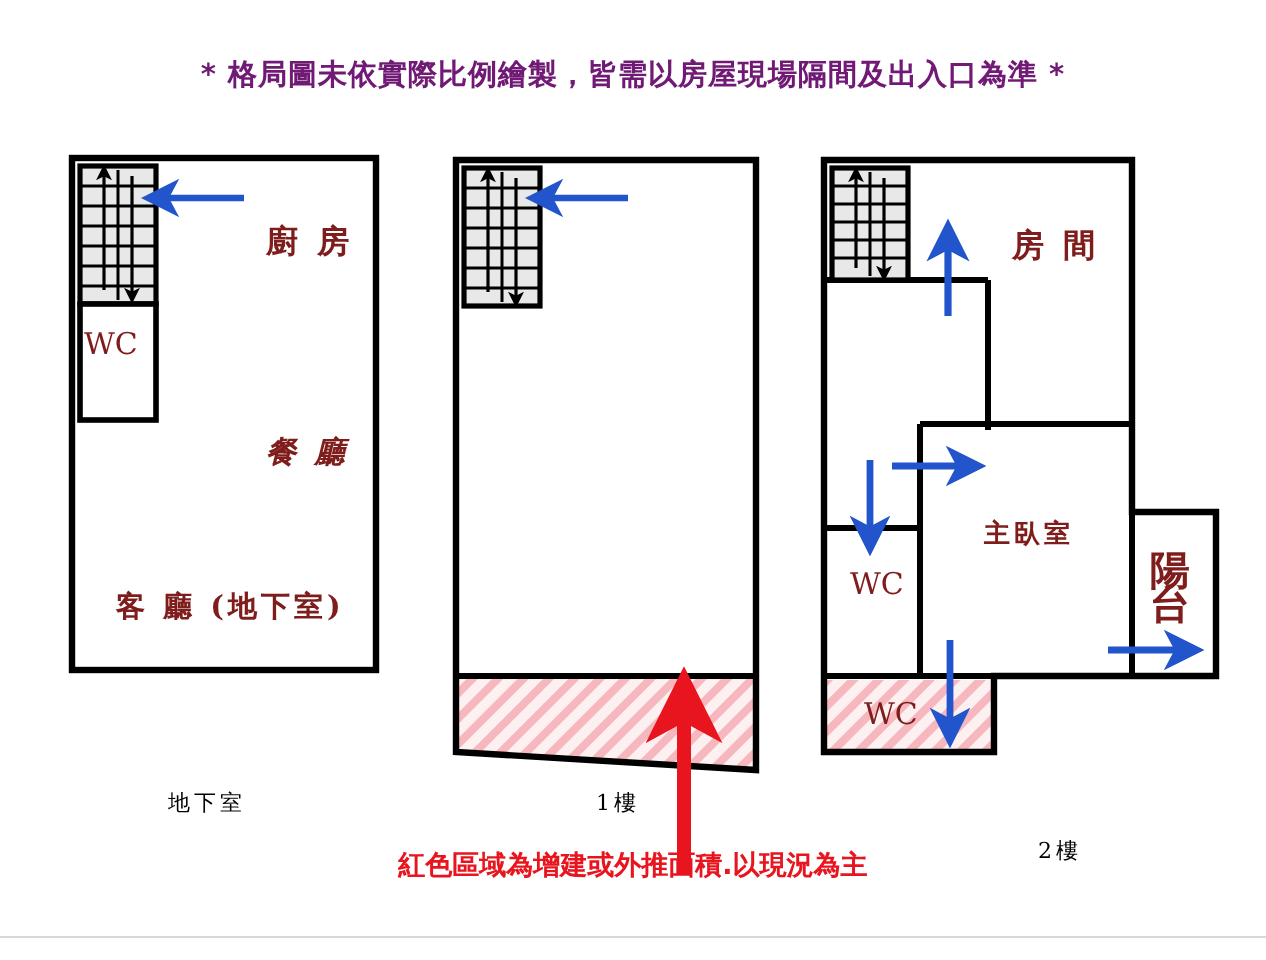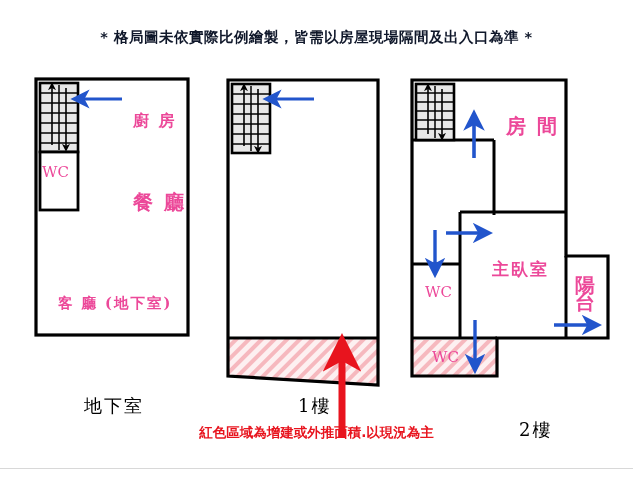--- a/index.html
+++ b/index.html
@@ -25,21 +25,21 @@
     height: 480px;
   }
   .hdr {
     position: absolute;
     left: 0;
     top: 28px;
     width: 633px;
     text-align: center;
     font-size: 14.5px;
     font-weight: bold;
-    color: #0f172a;
+    color: #701a75;
     letter-spacing: 0.5px;
     font-family: "DejaVu Sans", "Liberation Sans", sans-serif;
   }
   .footnote {
     position: absolute;
     left: 0;
     top: 424px;
     width: 633px;
     text-align: center;
     font-size: 13.5px;
@@ -51,32 +51,32 @@
     position: absolute;
     left: 0;
     top: 468px;
     width: 633px;
     height: 1px;
     background: #d8d8d8;
   }
   .rlabel {
     position: absolute;
     font-family: "DejaVu Serif", "Liberation Serif", serif;
-    color: #ec4899;
+    color: #7f1d1d;
     white-space: nowrap;
   }
   .cn { letter-spacing: 2px; font-weight: 600; }
   .wc {
     font-family: "DejaVu Serif", "Liberation Serif", serif;
     font-size: 15px;
   }
   .floorlabel {
     position: absolute;
     font-family: "DejaVu Serif", "Liberation Serif", serif;
-    font-size: 18px;
+    font-size: 11px;
     color: #000000;
     letter-spacing: 2px;
     white-space: nowrap;
   }
 </style>
 </head>
 <body>
 
 <div id="page">
 
@@ -174,26 +174,26 @@
       <line x1="474" y1="158" x2="474" y2="120" stroke="#2255cc" stroke-width="3.6" marker-end="url(#blueHead)"></line>
       <line x1="446" y1="233" x2="483" y2="233" stroke="#2255cc" stroke-width="3.4" marker-end="url(#blueHead)"></line>
       <line x1="435" y1="230" x2="435" y2="268" stroke="#2255cc" stroke-width="3.4" marker-end="url(#blueHead)"></line>
       <line x1="475" y1="320" x2="475" y2="364" stroke="#2255cc" stroke-width="3.4" marker-end="url(#blueHead)"></line>
       <line x1="554" y1="325" x2="592" y2="325" stroke="#2255cc" stroke-width="3.4" marker-end="url(#blueHead)"></line>
     </g>
   </svg>
 
   <div class="rlabel wc" style="left:42px; top:163px;">WC</div>
   <div class="rlabel cn" style="left:133px; top:111px; font-size:16px;">廚 房</div>
-  <div class="rlabel cn" style="left:133px; top:189px; font-size:20px;">餐 廳</div>
+  <div class="rlabel cn" style="left:133px; top:217px; font-size:15px;font-style:italic;">餐 廳</div>
   <div class="rlabel cn" style="left:58px; top:267px; font-size:14.5px;margin-top:27px;">客 廳 (地下室)</div>
 
 
-  <div class="rlabel cn" style="left:506px; top:113px; font-size:20px;">房 間</div>
-  <div class="rlabel cn" style="left:492px; top:258px; font-size:17px;">主臥室</div>
+  <div class="rlabel cn" style="left:506px; top:113px; font-size:16px;">房 間</div>
+  <div class="rlabel cn" style="left:492px; top:258px; font-size:13px;">主臥室</div>
   <div class="rlabel cn" style="left:575px; top:277px; font-size:20px; line-height:17px; width:16px; white-space:normal;">陽 台</div>
   <div class="rlabel wc" style="left:425px; top:283px;">WC</div>
   <div class="rlabel wc" style="left:432px; top:348px;">WC</div>
 
   <div class="floorlabel" style="left:84px; top:394px;">地下室</div>
   <div class="floorlabel" style="left:278px; top:394px;margin-left:20px;">1樓</div>
   <div class="floorlabel" style="left:519px; top:394px;margin-top:24px;">2樓</div>
 
   <div class="footnote">紅色區域為增建或外推面積.以現況為主</div>
   <div class="botline"></div>

